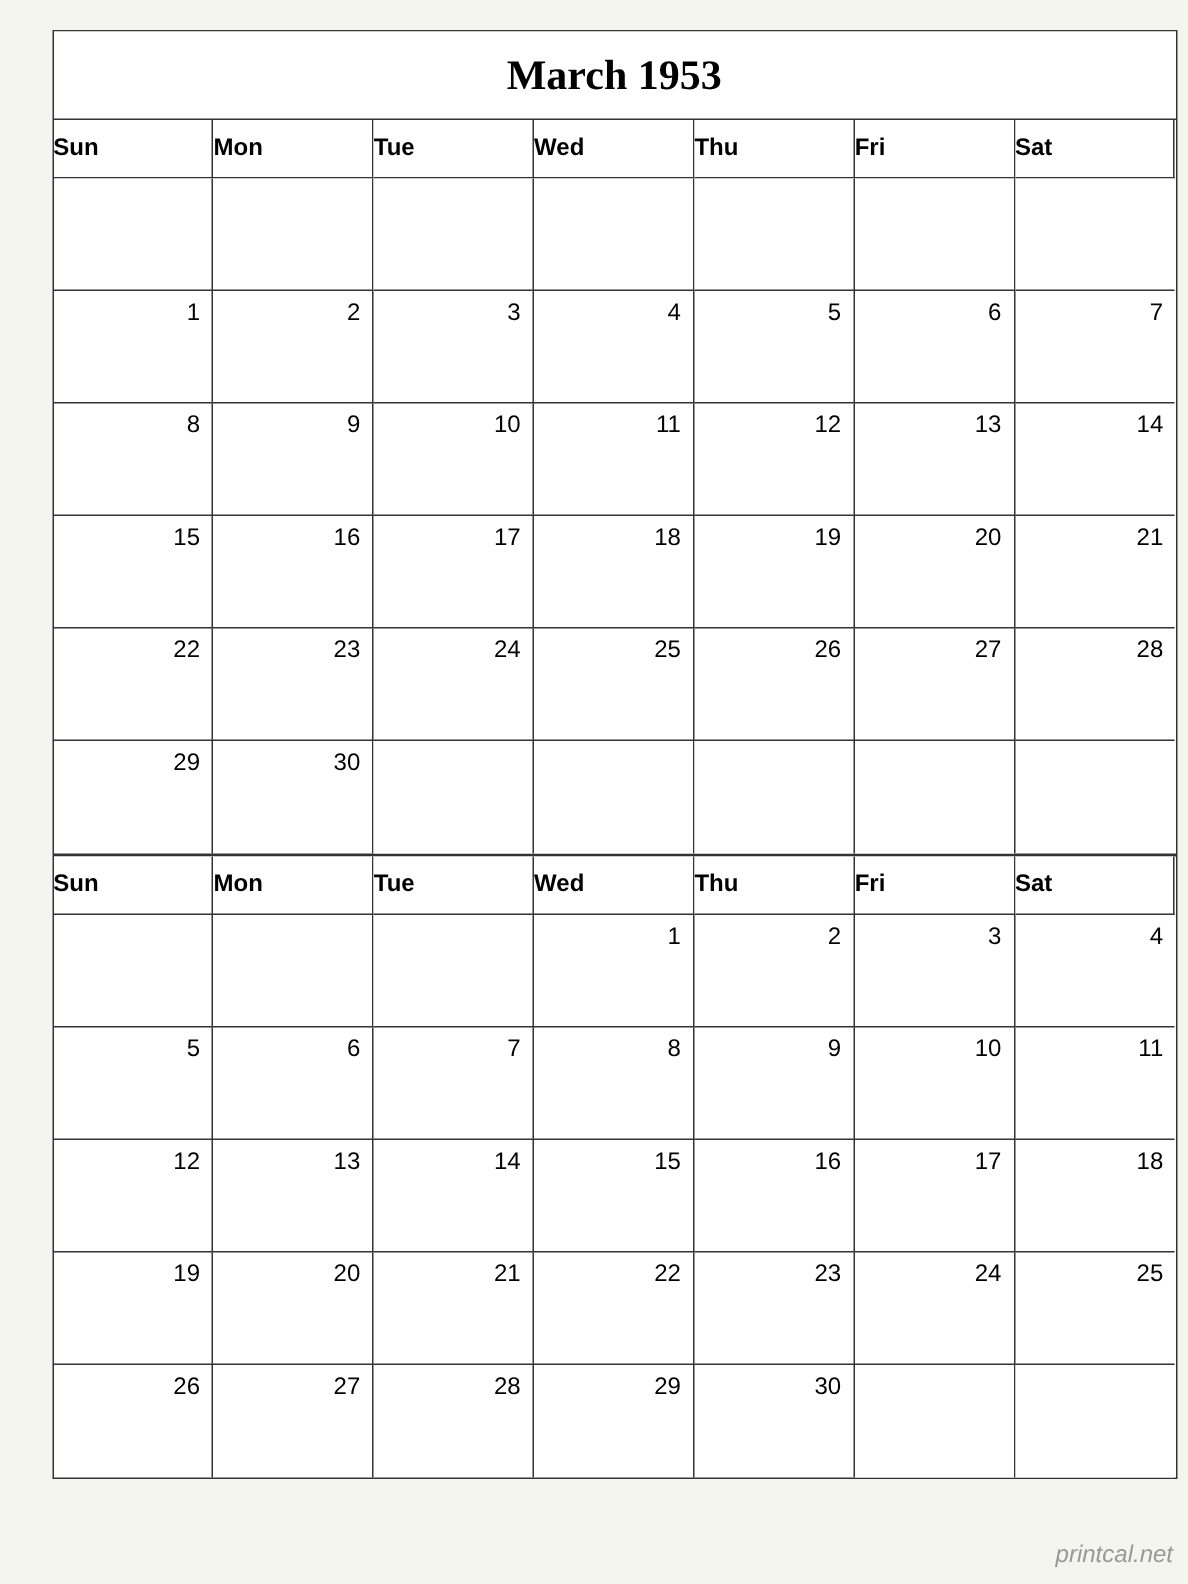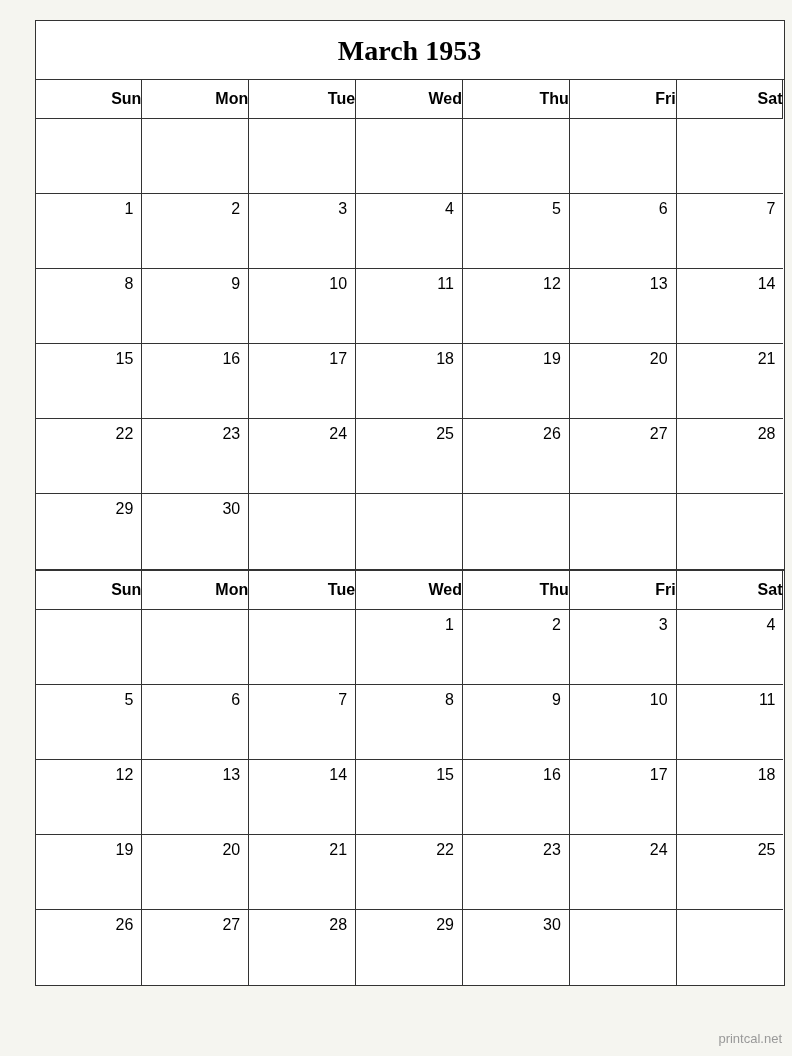--- a/index.html
+++ b/index.html
@@ -33,21 +33,21 @@
       background: #fff;
       font-family: Georgia, serif;
     }
     .calendar-grid {
       display: grid;
       grid-template-columns: repeat(7, 1fr);
     }
     .day-header {
       border-right: 1px solid #333;
       border-bottom: 1.5px solid #333;
-      text-align: right;
+      text-align: left;
       padding: 10px 0;
       font-size: 16px;
       font-weight: bold;
       background: #fff;
     }
     .day-header:last-child {
       border-right: none;
     }
     .day-cell {
       border-right: 1px solid #333;
@@ -65,22 +65,23 @@
     .day-cell.last-row {
       border-bottom: none;
     }
     .day-cell.empty {
       background: #fff;
     }
     .watermark {
       position: fixed;
       bottom: 10px;
       right: 10px;
-      font-size: 13px;
+      font-size: 16px;
       color: #999;
+      font-style: italic;
     }
   </style>
 </head>
 <body>
 
 <div id="calendars-container">
     <div class="calendar">
       <div class="calendar-title">March 1953</div>
       <div class="calendar-grid">
         <div class="day-header">Sun</div>

